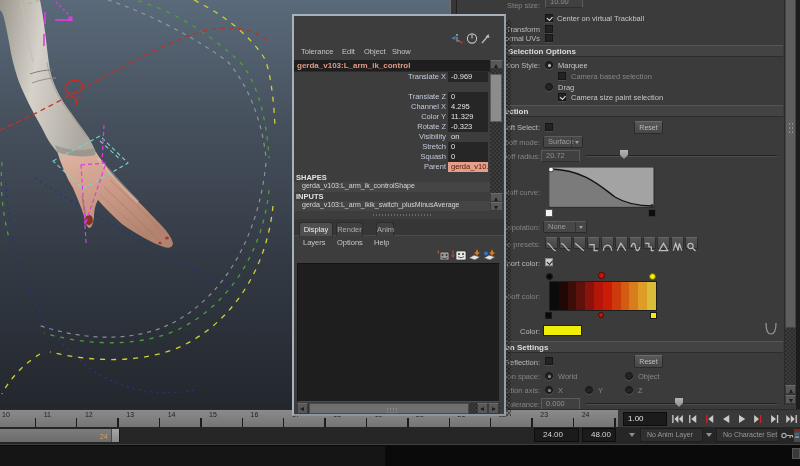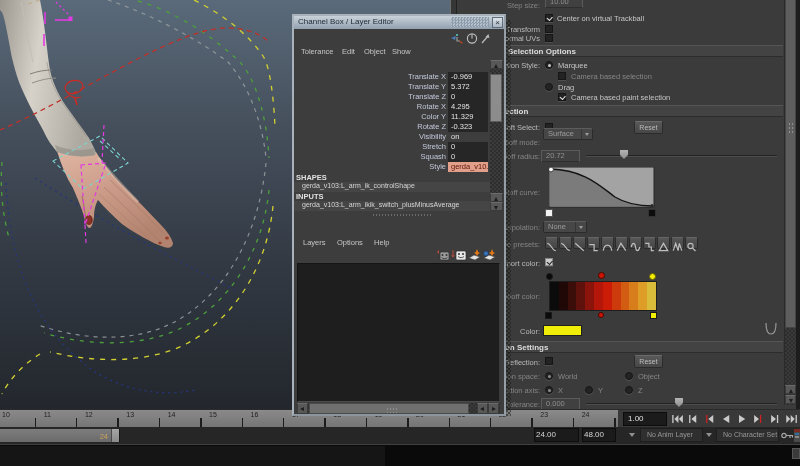--- a/index.html
+++ b/index.html
@@ -57,21 +57,21 @@
   #current-time { position:absolute; left:5px; top:2px; width:44px; height:14px; background:#1b1b1b; border:1px solid #0c0c0c; color:#e0e0e0; font-size:8px; line-height:12px; padding-left:4px; }
   #transport { position:absolute; left:52px; top:1px; width:130px; height:16px; display:flex; }
   #transport .t-btn { width:16.25px; height:16px; position:relative; }
   #transport svg { position:absolute; left:2px; top:3.5px; }
 
   
   #range-row { left:0; top:427px; width:800px; height:17px; background:#262626; }
   #range-bar { position:absolute; left:0; top:2px; width:120px; height:13px; background:linear-gradient(#7d7d7d,#6b6b6b); border-right:1px solid #151515; }
   #range-handle { position:absolute; right:0; top:0; width:8px; height:13px; background:linear-gradient(#a5a5a5,#8a8a8a); border-left:1px solid #4a4a4a; }
   #range-value { position:absolute; right:11px; top:3px; font-size:7.5px; color:#cda25e; }
-  .range-field { position:absolute; top:1px; height:14px; background:#1b1b1b; border:1px solid #0d0d0d; color:#d6d6d6; font-size:8px; line-height:12px; padding-left:1px; }
+  .range-field { position:absolute; top:1px; height:14px; background:#1b1b1b; border:1px solid #0d0d0d; color:#d6d6d6; font-size:8px; line-height:12px; padding-left:8px; }
   .flat-dd { position:absolute; top:1px; height:14px; background:#2f2f2f; border:1px solid #1e1e1e; color:#989898; font-size:7px; line-height:12px; padding-left:6px; }
   .tiny-arrow { position:absolute; width:0; height:0; border-left:3.5px solid transparent; border-right:3.5px solid transparent; border-top:4.5px solid #8f8f8f; }
 
   
   #bottom-bar { left:0; top:444px; width:800px; height:22px; background:#0a0a0a; border-top:1px solid #3f3f3f; }
   #cmd-left { position:absolute; left:0; top:1px; width:385px; height:21px; background:#151515; }
   #cmd-icon { position:absolute; left:792px; top:3px; width:8px; height:11px; background:#3a3a3a; border:1px solid #555; }
 
   
   #cb-shadow { left:506px; top:20px; width:5px; height:396px; background:conic-gradient(rgba(20,20,20,.55) 90deg, rgba(70,70,70,.2) 90deg 180deg, rgba(20,20,20,.55) 180deg 270deg, rgba(70,70,70,.2) 270deg); background-size:4px 4px; }
@@ -224,30 +224,30 @@
     <div class="radio sel" style="left:88px; top:61px"></div>
     <div class="cb-label" style="left:101px; top:61px">Marquee</div>
 
     <div class="checkbox" style="left:101px; top:72px"></div>
     <div class="cb-label dis" style="left:114px; top:72px">Camera based selection</div>
 
     <div class="radio" style="left:88px; top:83px"></div>
     <div class="cb-label" style="left:101px; top:83px">Drag</div>
 
     <div class="checkbox checked" style="left:101px; top:93px"></div>
-    <div class="cb-label" style="left:114px; top:93px">Camera based paint selection</div>
+    <div class="cb-label" style="left:114px; top:93px">Camera size paint selection</div>
 
     <div class="sec-header" style="top:105px; padding-left:18px;">Soft Selection</div>
 
     <div class="lbl" style="top:123px">Soft Select:</div>
     <div class="checkbox" style="left:88px; top:123px"></div>
     <div class="reset-btn" style="left:177px; top:121px">Reset</div>
 
     <div class="lbl dis" style="top:138px">Falloff mode:</div>
-    <div class="dropdown" style="left:86px; top:128px; width:50px;"><span>Surface</span><span class="dd-arrow"></span></div>
+    <div class="dropdown" style="left:86px; top:136px; width:40px;"><span>Surface</span><span class="dd-arrow"></span></div>
 
     <div class="lbl dis" style="top:152px">Falloff radius:</div>
     <div class="mini-field" style="left:84px; top:150px; width:39px;">20.72</div>
     <div class="slider-track" style="left:129px; top:155px; width:191px;"></div>
     <div class="slider-handle" style="left:163px; top:150px;"></div>
 
     <div class="lbl dis" style="top:188px">Falloff curve:</div>
 
     <svg class="abs" style="left:92px; top:167px;" width="106" height="41">
       <rect x="0" y="0" width="105" height="40" fill="#a3a3a3" stroke="#262626"></rect>
@@ -476,25 +476,20 @@
       </svg>
   </div>
 
   <div id="bottom-bar" class="abs">
     <div id="cmd-left"></div>
     <div id="cmd-icon"></div>
   </div>
 
   <div id="cb-shadow" class="abs"></div>
   <div id="cb-window" class="abs">
-    <div id="cb-title">
-      <span class="t-text">Channel Box / Layer Editor</span>
-      <span id="cb-grip"></span>
-      <span id="cb-close">×</span>
-    </div>
 
     <svg id="cb-toolbar-icons" viewBox="0 0 40 11" width="40" height="11">
       <g>
         <path d="M 1,5 L 6,3 L 5,7 Z" fill="#4a7ab8"></path>
         <path d="M 7,1 L 7,3" stroke="#58c8c0" stroke-width="1.6"></path>
         <path d="M 7,4 L 7,8 L 10,8" stroke="#9a9a9a" stroke-width="1.2" fill="none"></path>
         <path d="M 9,7 L 13,10 L 11,10.5 Z" fill="#cc4418"></path>
       </g>
       <g>
         <circle cx="22" cy="5.5" r="4.6" fill="none" stroke="#c2c2c2" stroke-width="1.1"></circle>
@@ -506,36 +501,35 @@
       </g>
     </svg>
 
     <div id="cb-menus">
       <span style="left:0">Tolerance</span>
       <span style="left:41px">Edit</span>
       <span style="left:63px">Object</span>
       <span style="left:91px">Show</span>
     </div>
 
+    <div id="cb-name-row">
+      <span class="nm">gerda_v103:L_arm_ik_control</span>
+    </div>
 
     <div id="cb-channels">
         <div class="ch-row" style="top: 0px;">
           <span class="ch-name">Translate X</span>
           <span class="ch-val">-0.969</span>
         </div>
-        <div class="ch-row" style="top: 10px;">
-          <span class="ch-name">Translate Y</span>
-          <span class="ch-val">5.372</span>
-        </div>
         <div class="ch-row" style="top: 20px;">
           <span class="ch-name">Translate Z</span>
           <span class="ch-val">0</span>
         </div>
         <div class="ch-row" style="top: 30px;">
-          <span class="ch-name">Rotate X</span>
+          <span class="ch-name">Channel X</span>
           <span class="ch-val">4.295</span>
         </div>
         <div class="ch-row" style="top: 40px;">
           <span class="ch-name">Color Y</span>
           <span class="ch-val">11.329</span>
         </div>
         <div class="ch-row" style="top: 50px;">
           <span class="ch-name">Rotate Z</span>
           <span class="ch-val">-0.323</span>
         </div>
@@ -545,21 +539,21 @@
         </div>
         <div class="ch-row" style="top: 70px;">
           <span class="ch-name">Stretch</span>
           <span class="ch-val">0</span>
         </div>
         <div class="ch-row" style="top: 80px;">
           <span class="ch-name">Squash</span>
           <span class="ch-val">0</span>
         </div>
         <div class="ch-row" style="top: 90px;">
-          <span class="ch-name">Style</span>
+          <span class="ch-name">Parent</span>
           <span class="ch-val hl">gerda_v10...</span>
         </div>
       </div>
 
     <div class="cb-bold" style="top:157px">SHAPES</div>
     <div class="cb-item" style="top:166px">gerda_v103:L_arm_ik_controlShape</div>
     <div class="cb-bold" style="top:176px">INPUTS</div>
     <div class="cb-item" style="top:185px">gerda_v103:L_arm_ikik_switch_plusMinusAverage</div>
 
     <div id="cb-vscroll">
@@ -568,20 +562,25 @@
           <div class="grip-dots" style="left:2px; top:18px;"></div>
         </div>
       <div class="sb-btn sb-up" style="top:133px;"></div>
       <div class="sb-btn sb-down" style="top:142px;"></div>
     </div>
 
     <div id="cb-splitter">
         <div class="dots"></div>
       </div>
 
+    <div id="cb-tabbar">
+        <div class="cb-tab active" style="left: 5px; width: 34px;">Display</div>
+        <div class="cb-tab" style="left: 42px; width: 27px;">Render</div>
+        <div class="cb-tab" style="left: 82px; width: 18px;">Anim</div>
+      </div>
 
     <div id="cb-lmenus">
       <span style="left:0">Layers</span>
       <span style="left:34px">Options</span>
       <span style="left:71px">Help</span>
     </div>
 
     <svg id="cb-licons" viewBox="0 0 62 13" width="62" height="13">
       <g>
         <path d="M 1,3 L 3,1 L 3,5 Z" fill="#b84a3a"></path>

